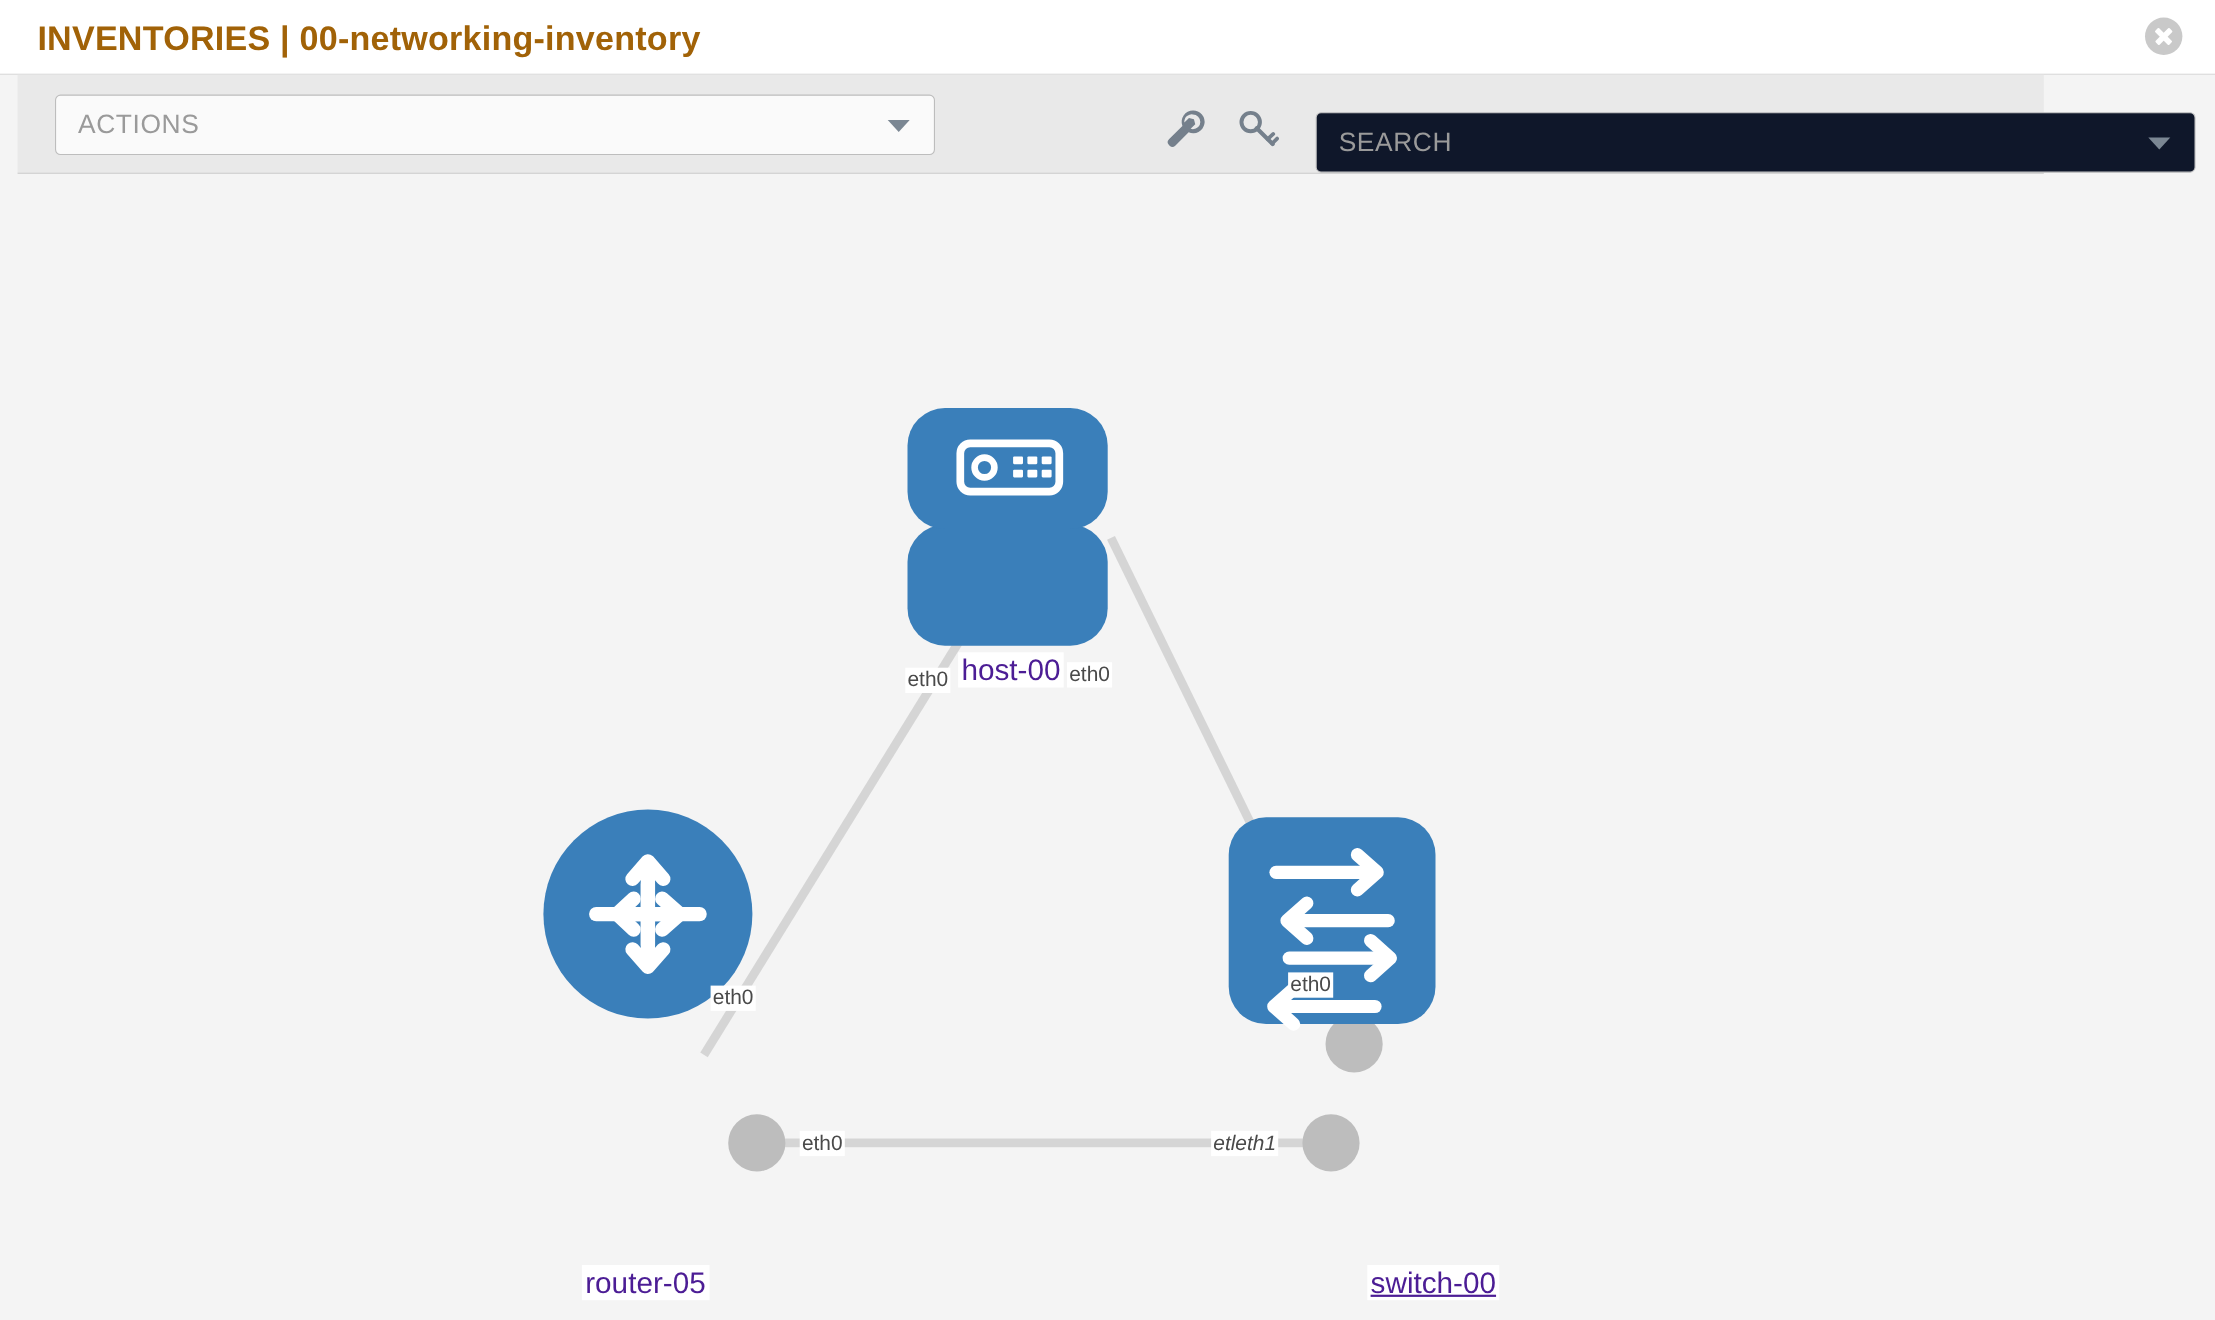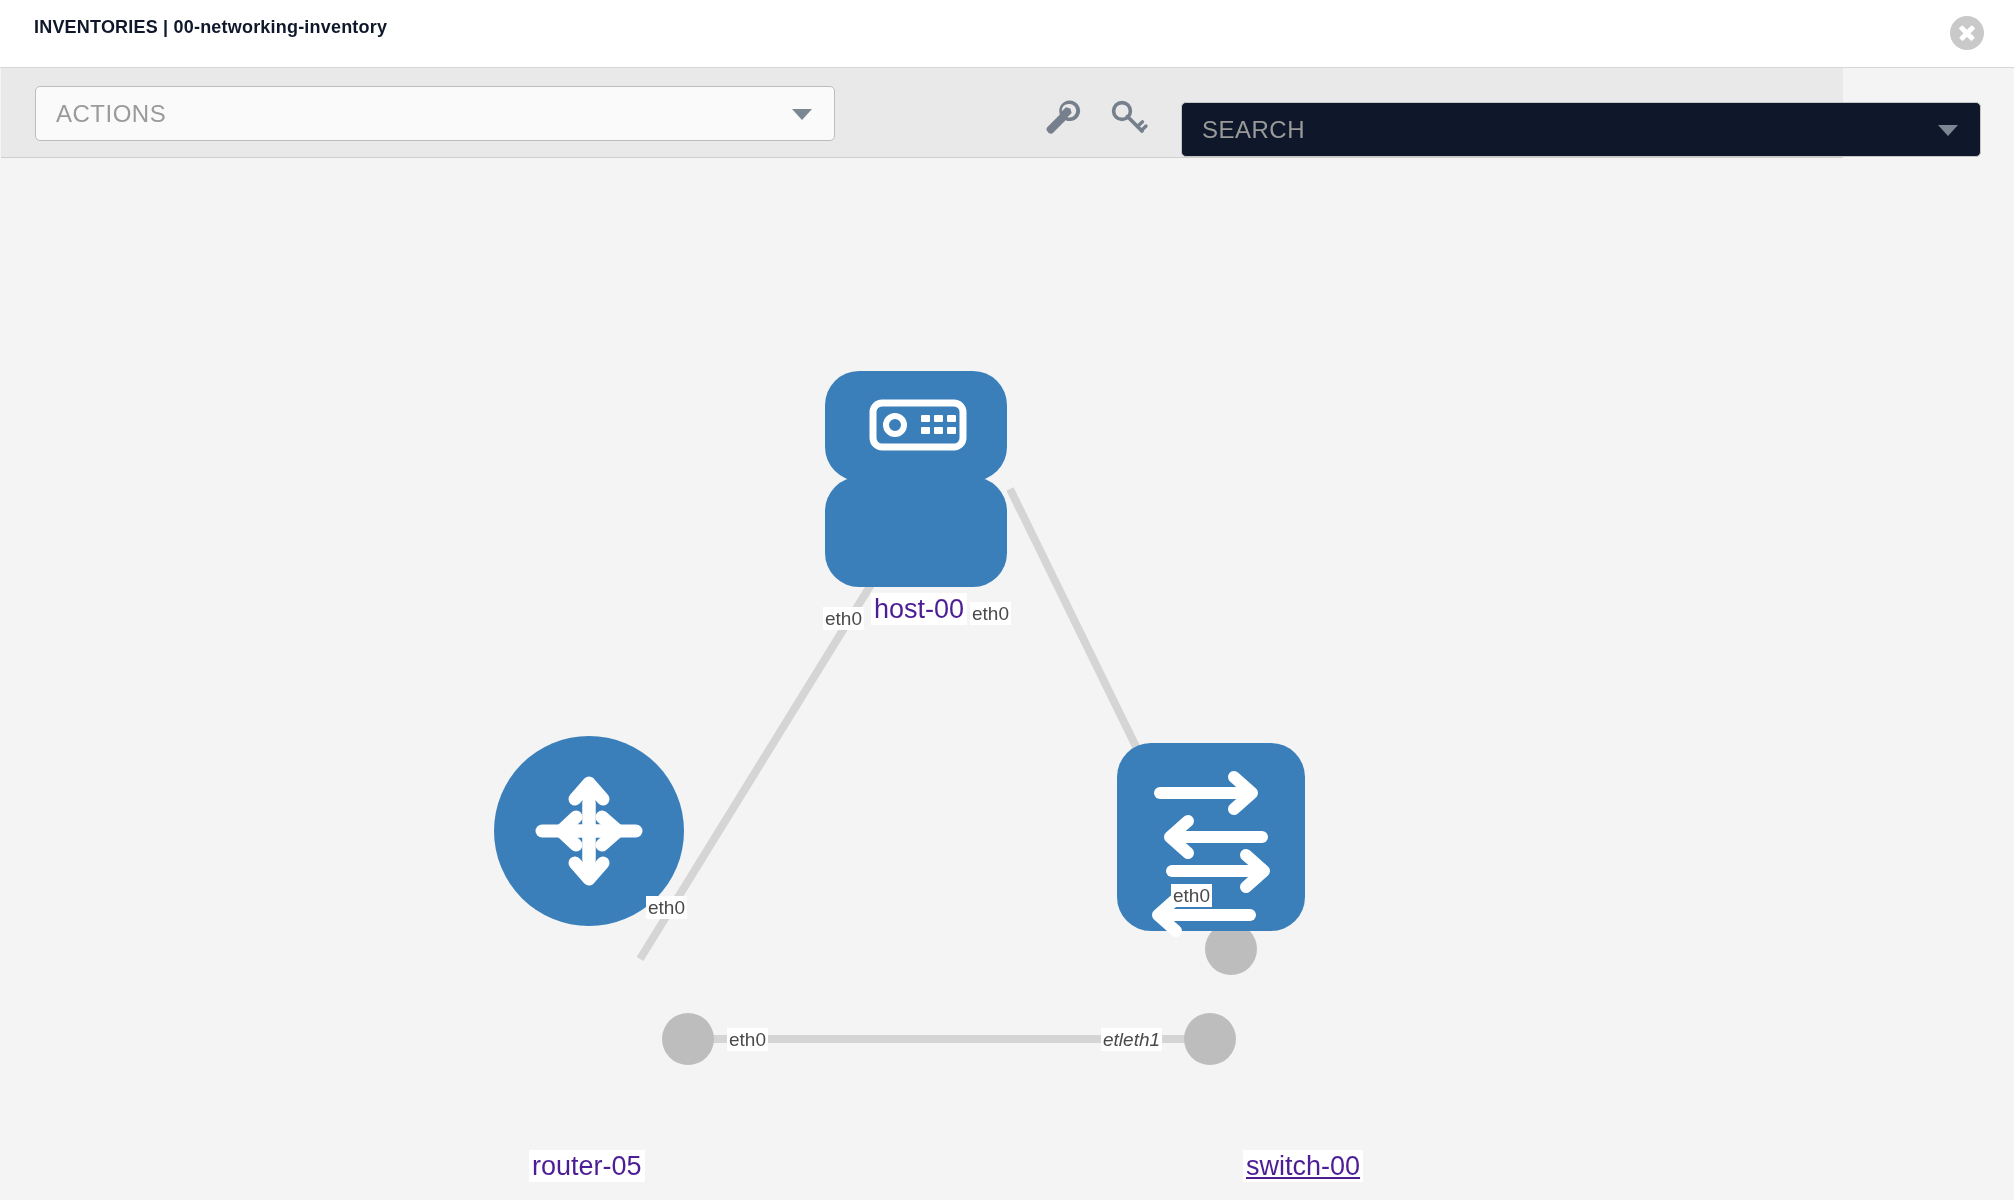--- a/index.html
+++ b/index.html
@@ -17,23 +17,23 @@
     top: 0; left: 0;
     width: 2014px;
     height: 68px;
     background: #ffffff;
     border-bottom: 1px solid #d7d7d7;
   }
   .page-title {
     position: absolute;
     left: 34px;
     top: 17px;
-    font-size: 18px;
+    font-size: 31px;
     font-weight: bold;
-    color: #0f172a;
+    color: #a16207;
     letter-spacing: 0.2px;
     white-space: nowrap;
   }
   .close-btn {
     position: absolute;
     right: 30px;
     top: 16px;
     width: 34px;
     height: 34px;
     border-radius: 50%;
@@ -48,21 +48,21 @@
     height: 4.5px;
     background: #ffffff;
     border-radius: 1px;
   }
   .close-btn .x1 { transform: translate(-50%,-50%) rotate(45deg); }
   .close-btn .x2 { transform: translate(-50%,-50%) rotate(-45deg); }
 
   
   .toolbar {
     position: absolute;
-    top: 68px; left: 1px;
+    top: 68px; left: 16px;
     width: 1842px;
     height: 90px;
     background: #e9e9e9;
     border-bottom: 1px solid #cfcfcf;
   }
   .actions-select {
     position: absolute;
     left: 34px;
     top: 18px;
     width: 800px;

